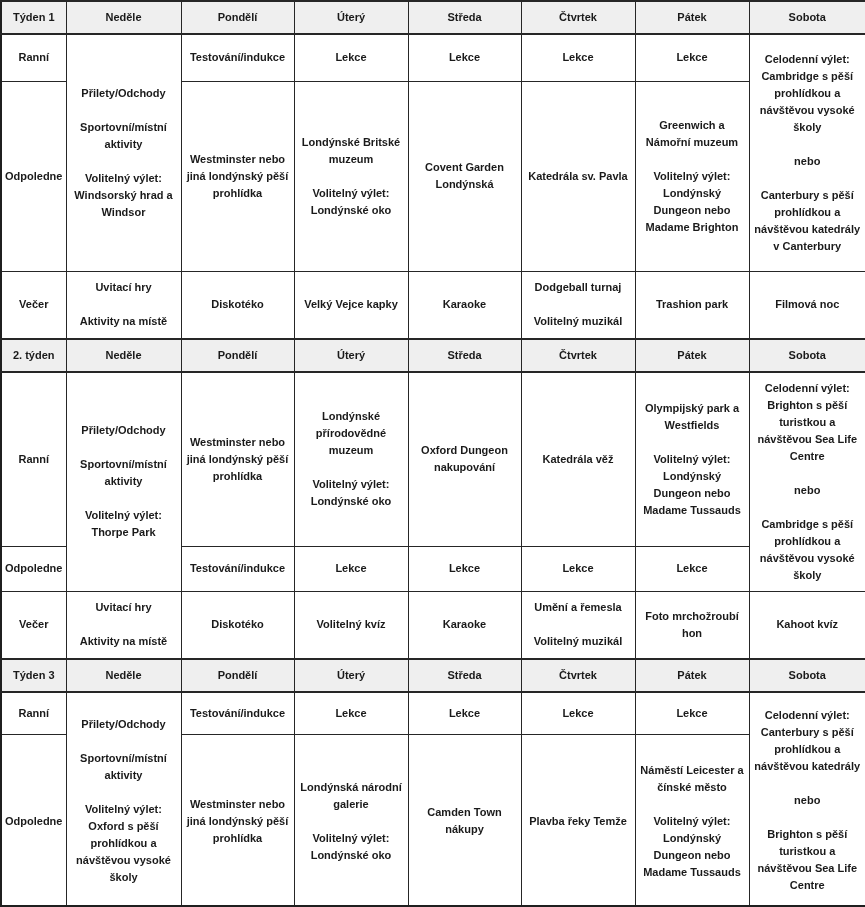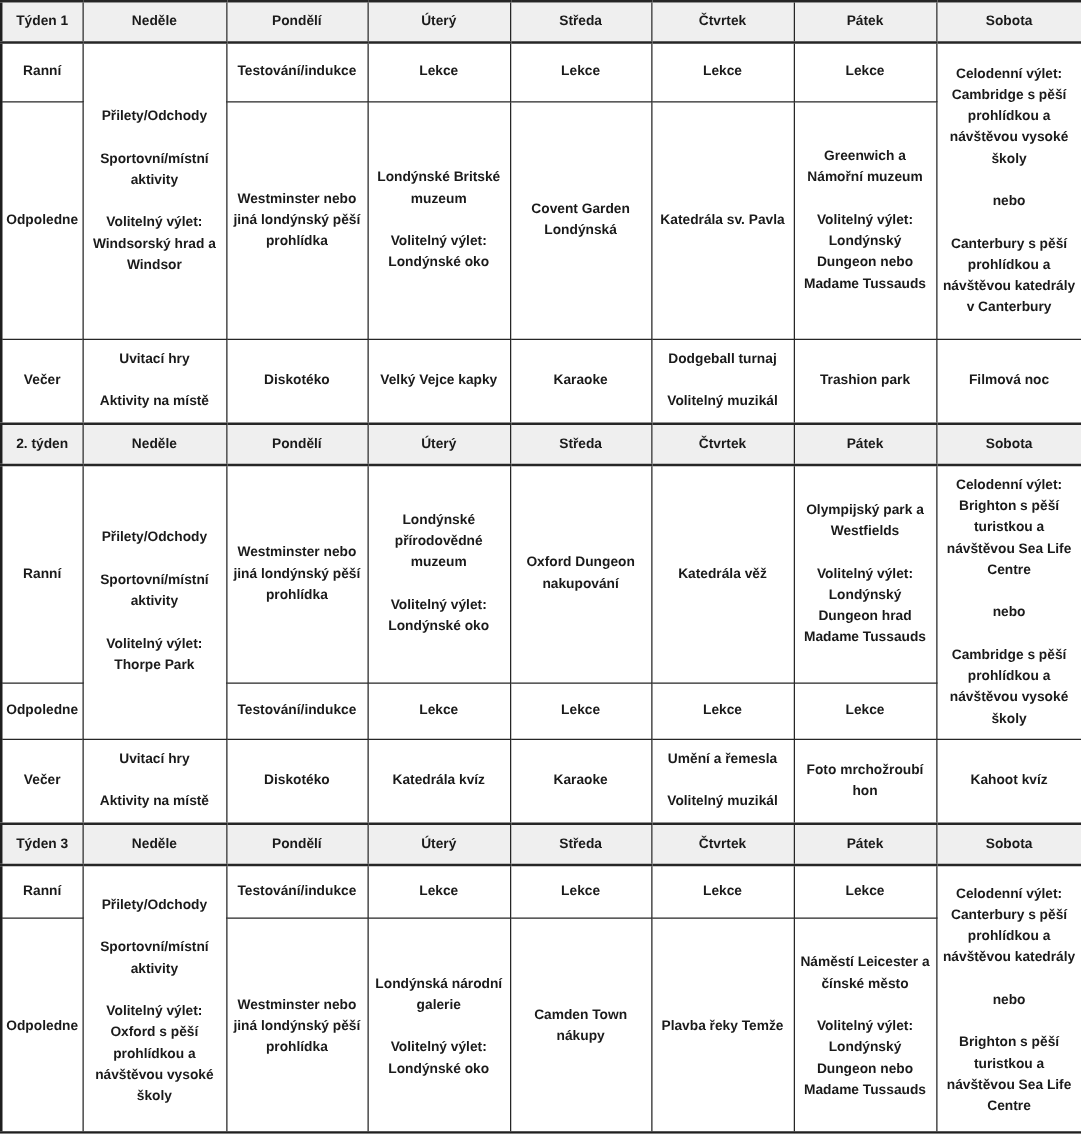--- a/index.html
+++ b/index.html
@@ -78,21 +78,21 @@
     <tr class="a0">
       <td class="time">Odpoledne</td>
       <td class="cell">Westminster nebo jiná londýnský pěší prohlídka</td>
       <td class="cell">Londýnské Britské muzeum
 
 Volitelný výlet: Londýnské oko</td>
       <td class="cell">Covent Garden Londýnská</td>
       <td class="cell">Katedrála sv. Pavla</td>
       <td class="cell">Greenwich a Námořní muzeum
 
-Volitelný výlet: Londýnský Dungeon nebo Madame Tussauds</td>
+Volitelný výlet: Londýnský Dungeon nebo Madame Brighton</td>
     </tr>
     <tr class="e0">
       <td class="time">Večer</td>
       <td class="cell">Uvitací hry
 
 Aktivity na místě</td>
       <td class="cell">Diskotéko</td>
       <td class="cell">Velký Vejce kapky</td>
       <td class="cell">Karaoke</td>
       <td class="cell">Dodgeball turnaj
@@ -120,42 +120,42 @@
 
 Volitelný výlet: Thorpe Park</td>
       <td class="cell">Westminster nebo jiná londýnský pěší prohlídka</td>
       <td class="cell">Londýnské přírodovědné muzeum
 
 Volitelný výlet: Londýnské oko</td>
       <td class="cell">Oxford Dungeon nakupování</td>
       <td class="cell">Katedrála věž</td>
       <td class="cell">Olympijský park a Westfields
 
-Volitelný výlet: Londýnský Dungeon hrad Madame Tussauds</td>
+Volitelný výlet: Londýnský Dungeon nebo Madame Tussauds</td>
       <td class="cell" rowspan="2">Celodenní výlet: Brighton s pěší turistkou a návštěvou Sea Life Centre
 
 nebo
 
 Cambridge s pěší prohlídkou a návštěvou vysoké školy</td>
     </tr>
     <tr class="a1">
       <td class="time">Odpoledne</td>
       <td class="cell">Testování/indukce</td>
       <td class="cell">Lekce</td>
       <td class="cell">Lekce</td>
       <td class="cell">Lekce</td>
       <td class="cell">Lekce</td>
     </tr>
     <tr class="e1">
       <td class="time">Večer</td>
       <td class="cell">Uvitací hry
 
 Aktivity na místě</td>
       <td class="cell">Diskotéko</td>
-      <td class="cell">Katedrála kvíz</td>
+      <td class="cell">Volitelný kvíz</td>
       <td class="cell">Karaoke</td>
       <td class="cell">Umění a řemesla
 
 Volitelný muzikál</td>
       <td class="cell">Foto mrchožroubí hon</td>
       <td class="cell">Kahoot kvíz</td>
     </tr>
 
     <tr class="hdr">
       <th>Týden 3</th>

